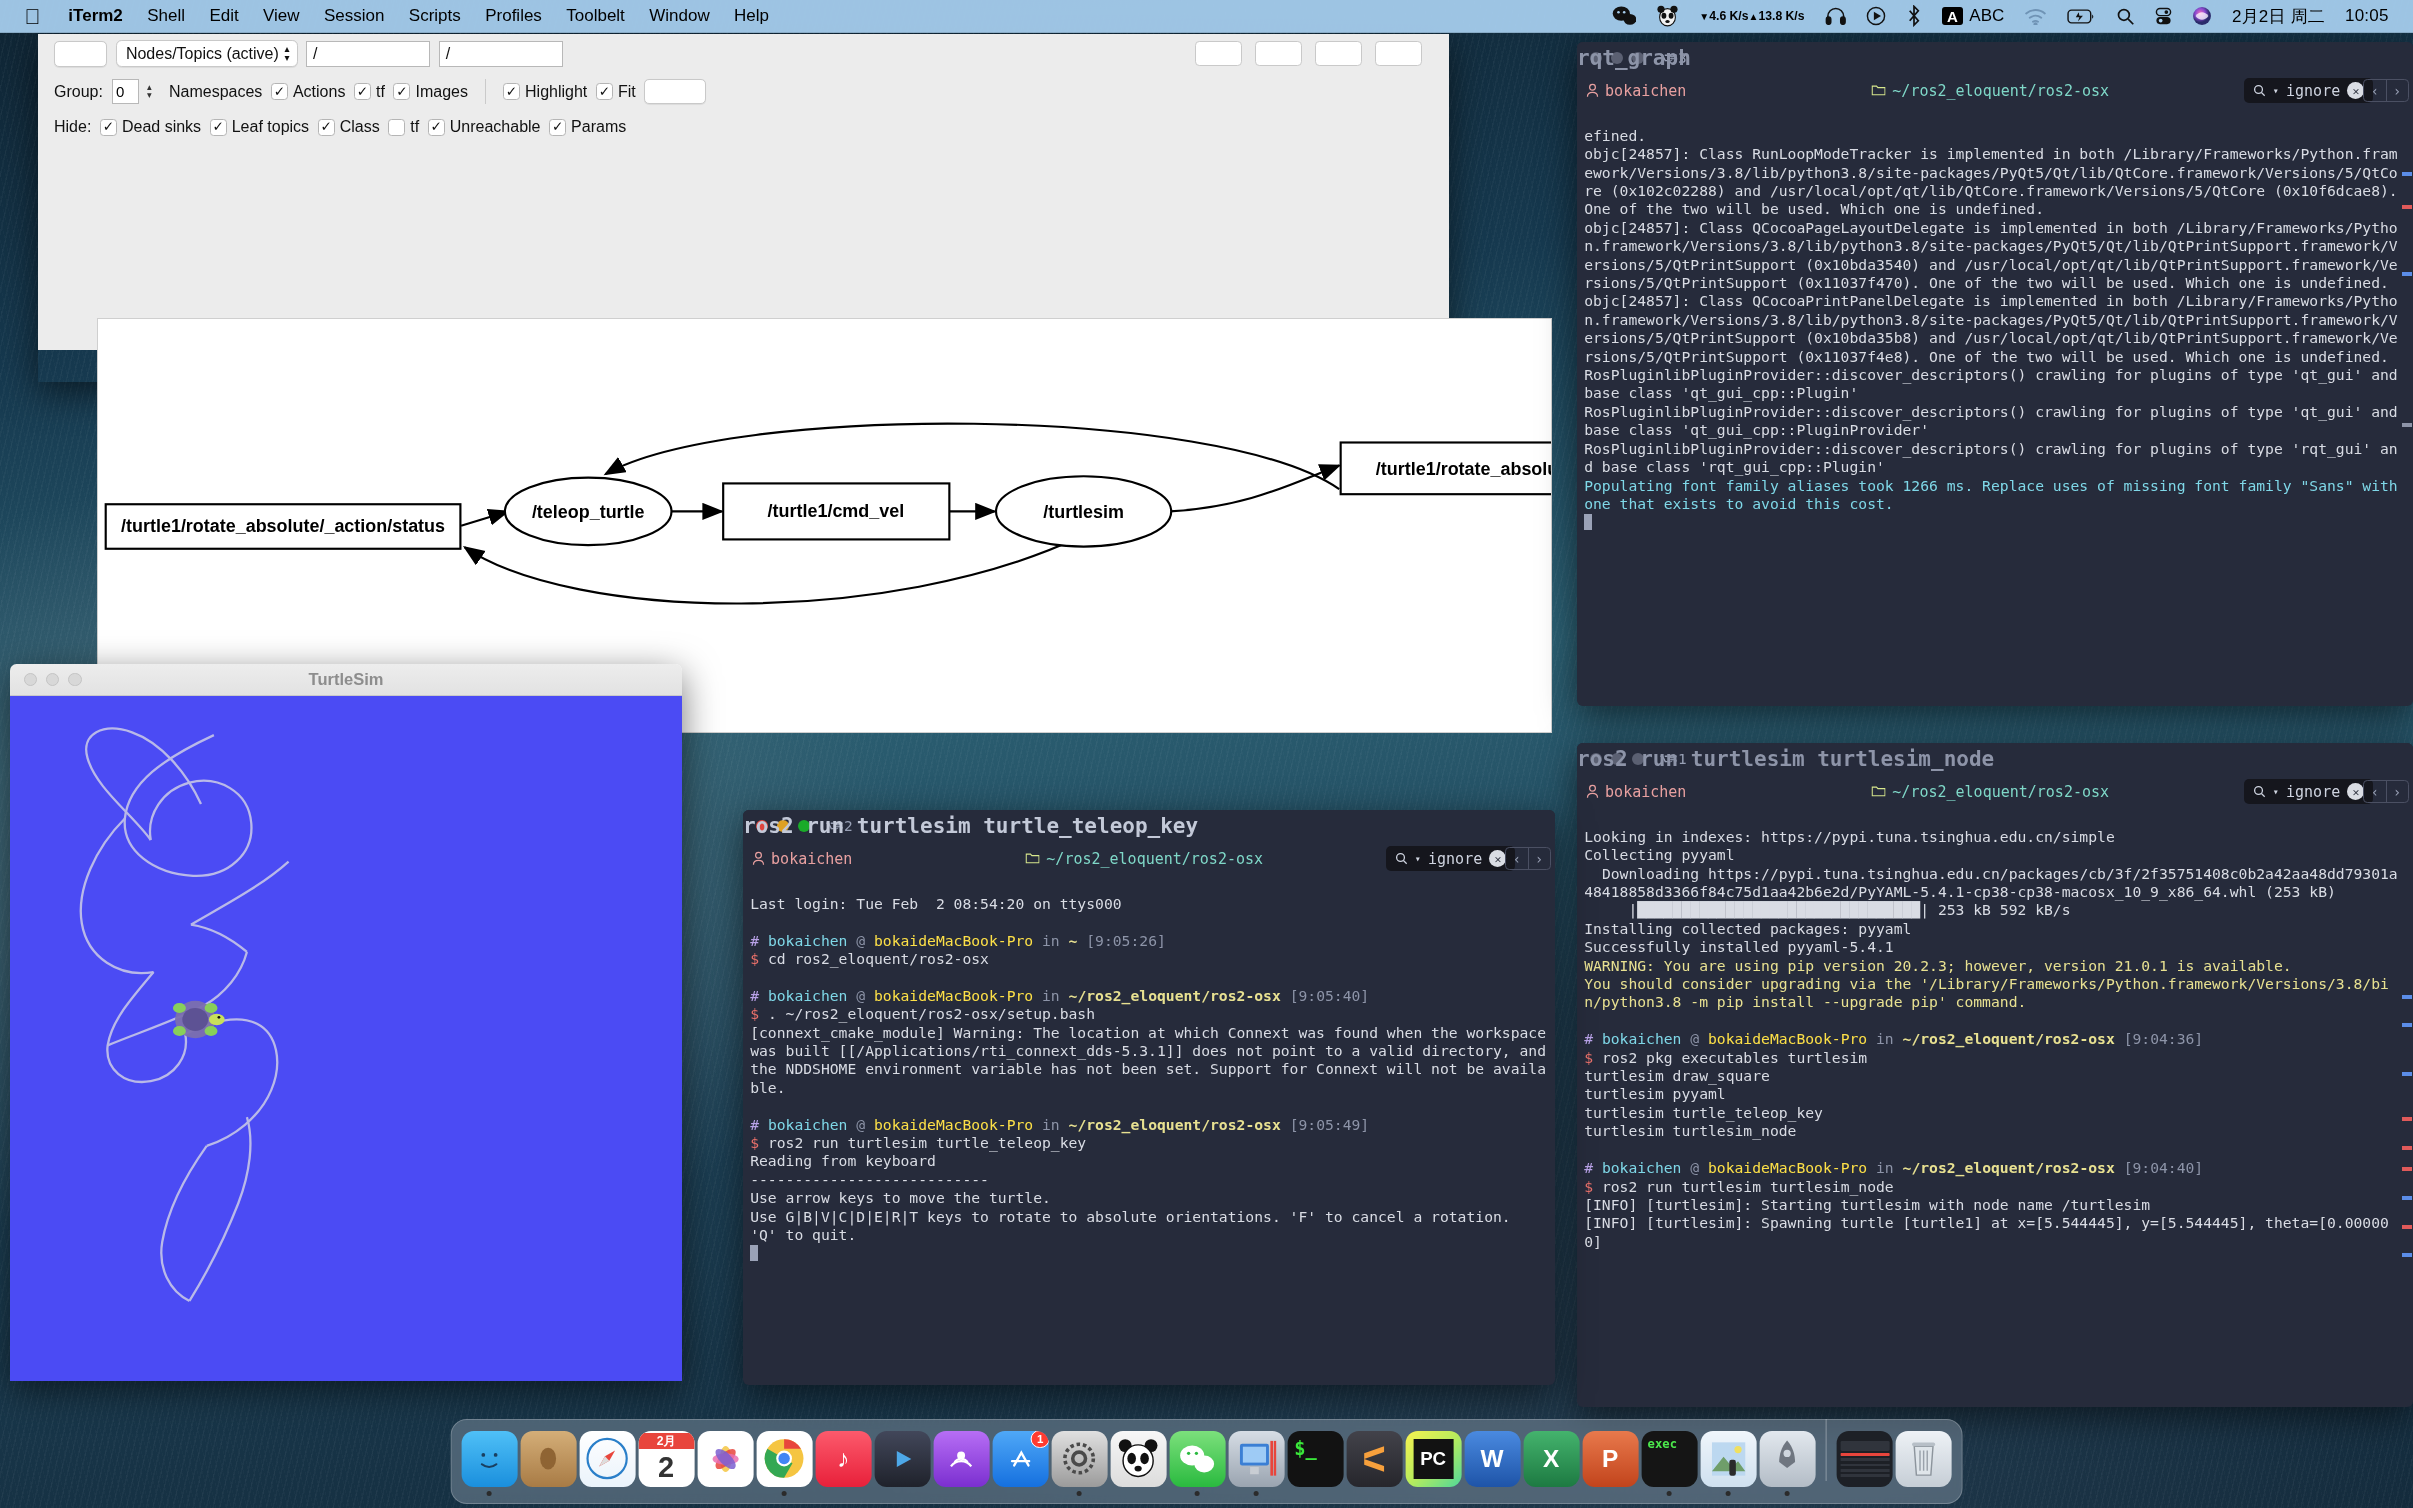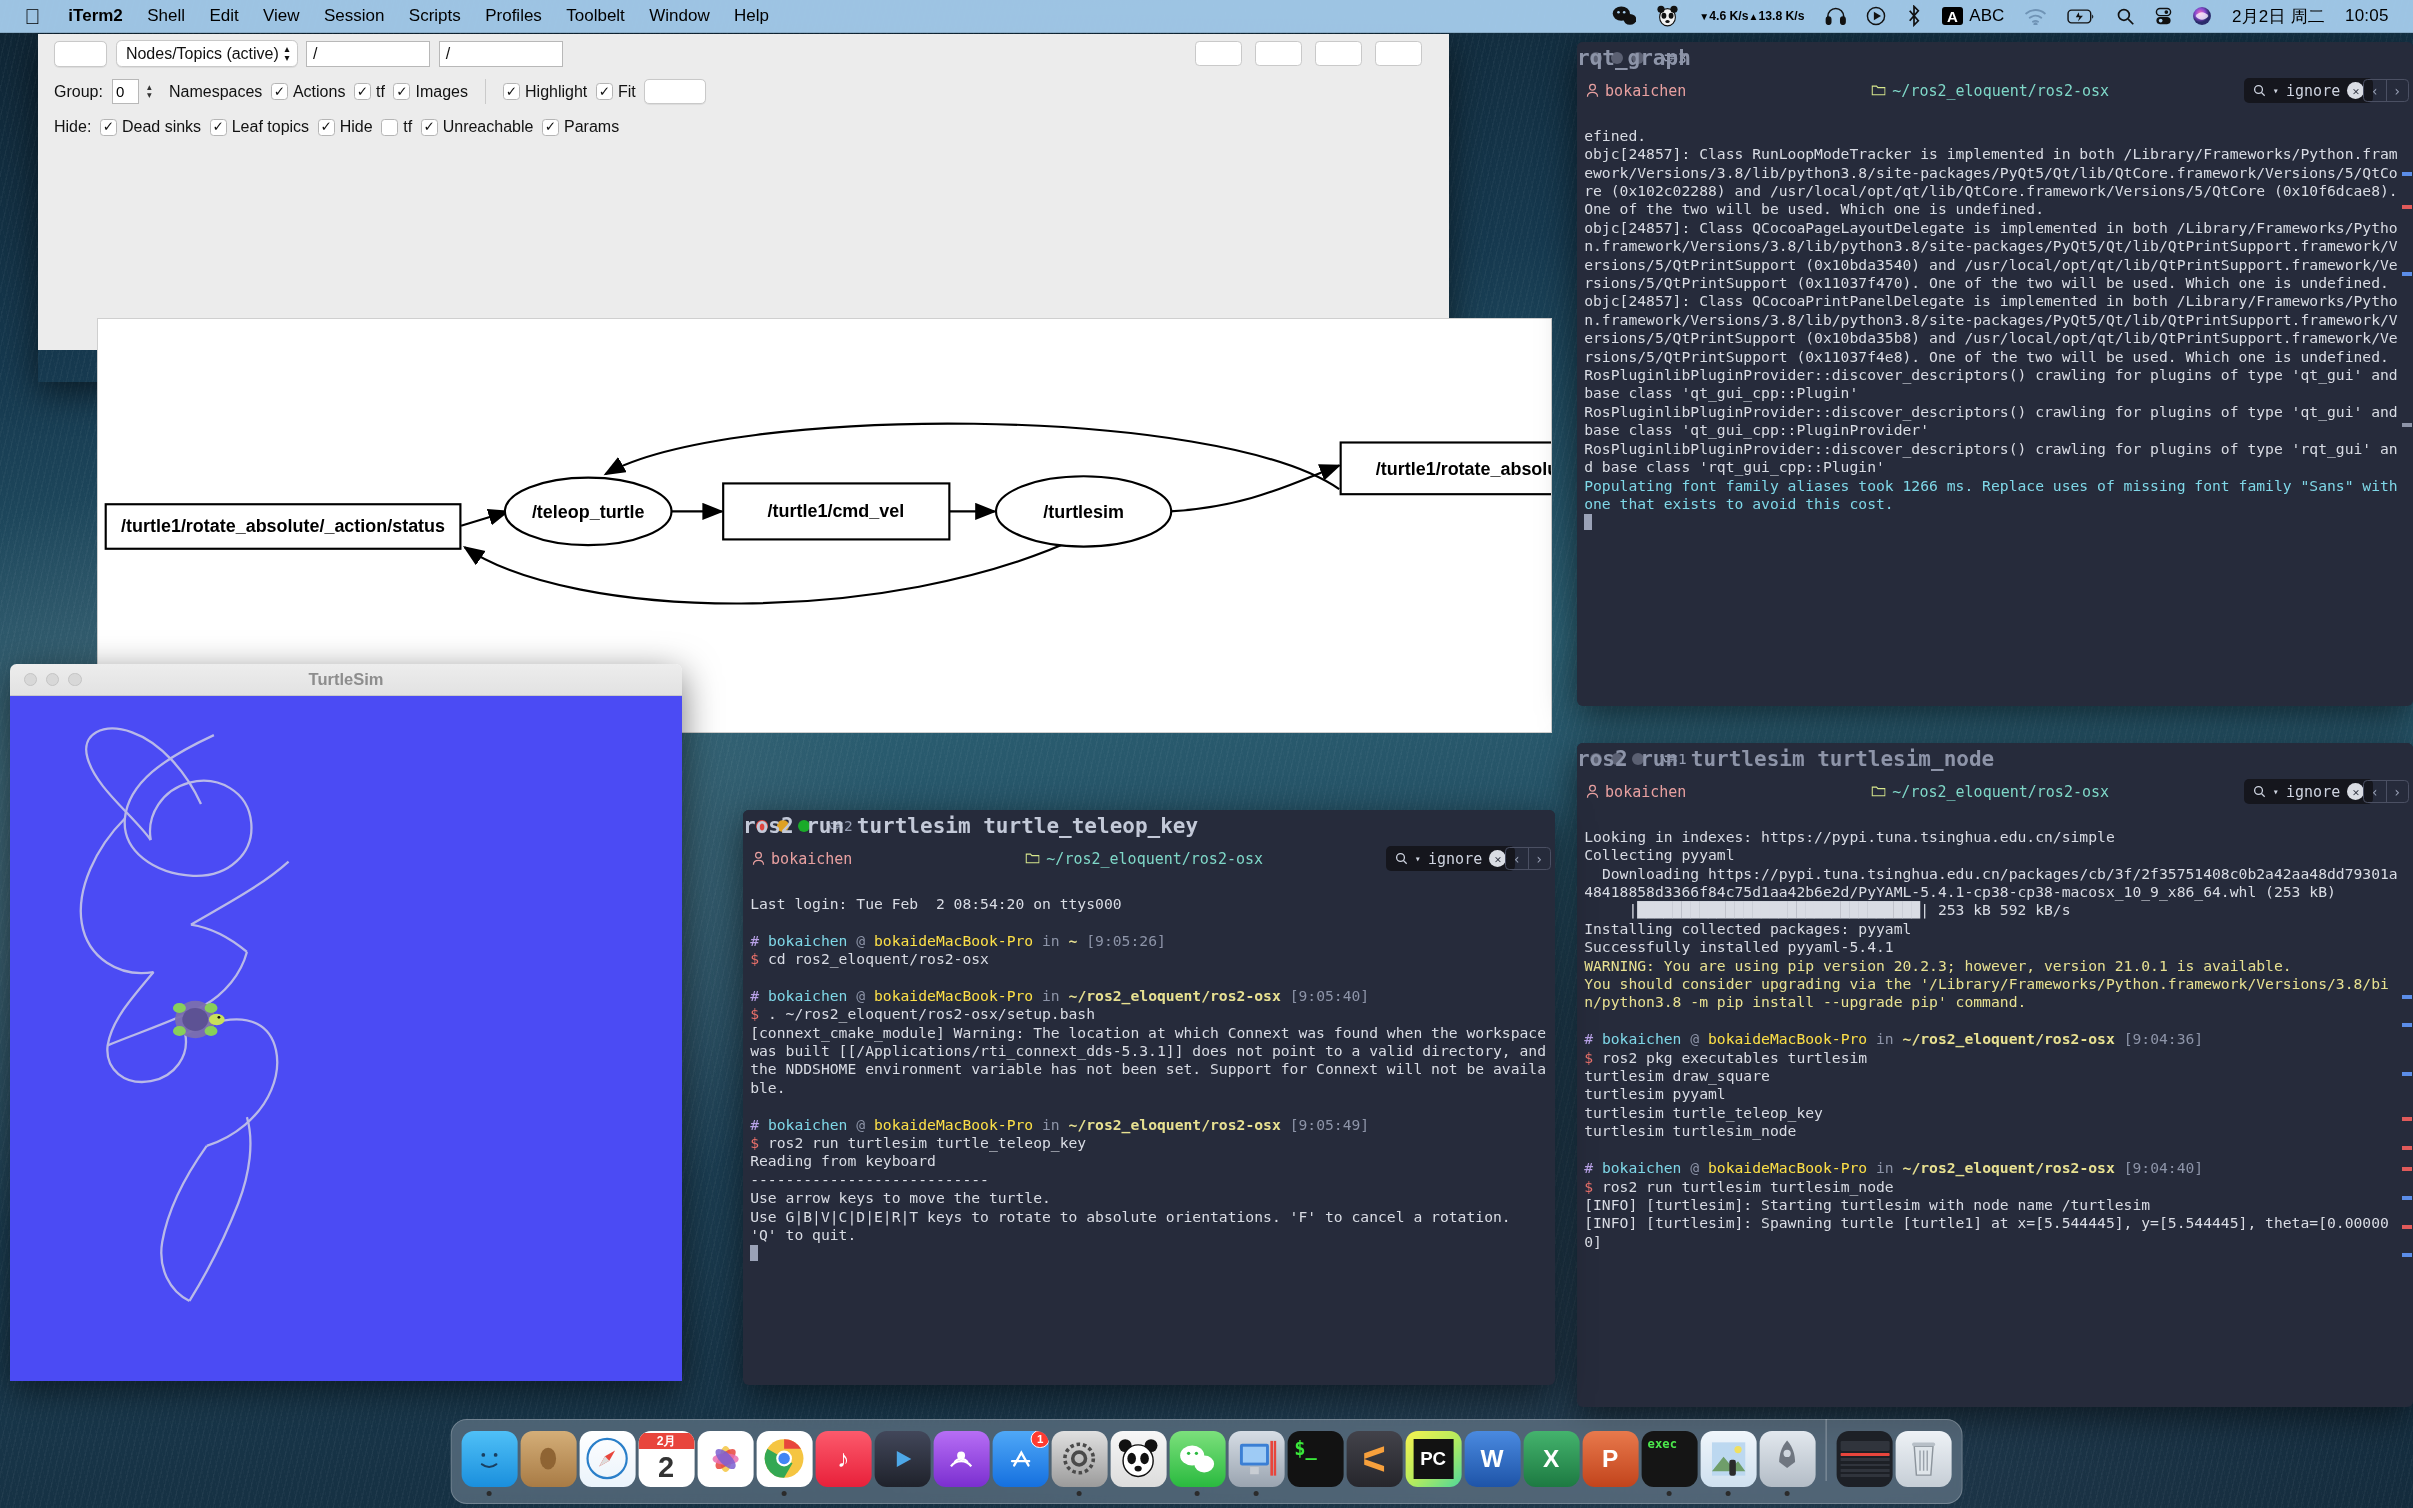--- a/index.html
+++ b/index.html
@@ -339,21 +339,21 @@
         <div class="qcheck">
           <span class="cbox">✓</span>
           <span>Dead sinks</span>
         </div>
         <div class="qcheck">
           <span class="cbox">✓</span>
           <span>Leaf topics</span>
         </div>
         <div class="qcheck">
           <span class="cbox">✓</span>
-          <span>Hide</span>
+          <span>Class</span>
         </div>
         <div class="qcheck">
           <span class="cbox"></span>
           <span>tf</span>
         </div>
         <div class="qcheck">
           <span class="cbox">✓</span>
           <span>Unreachable</span>
         </div>
         <div class="qcheck">

